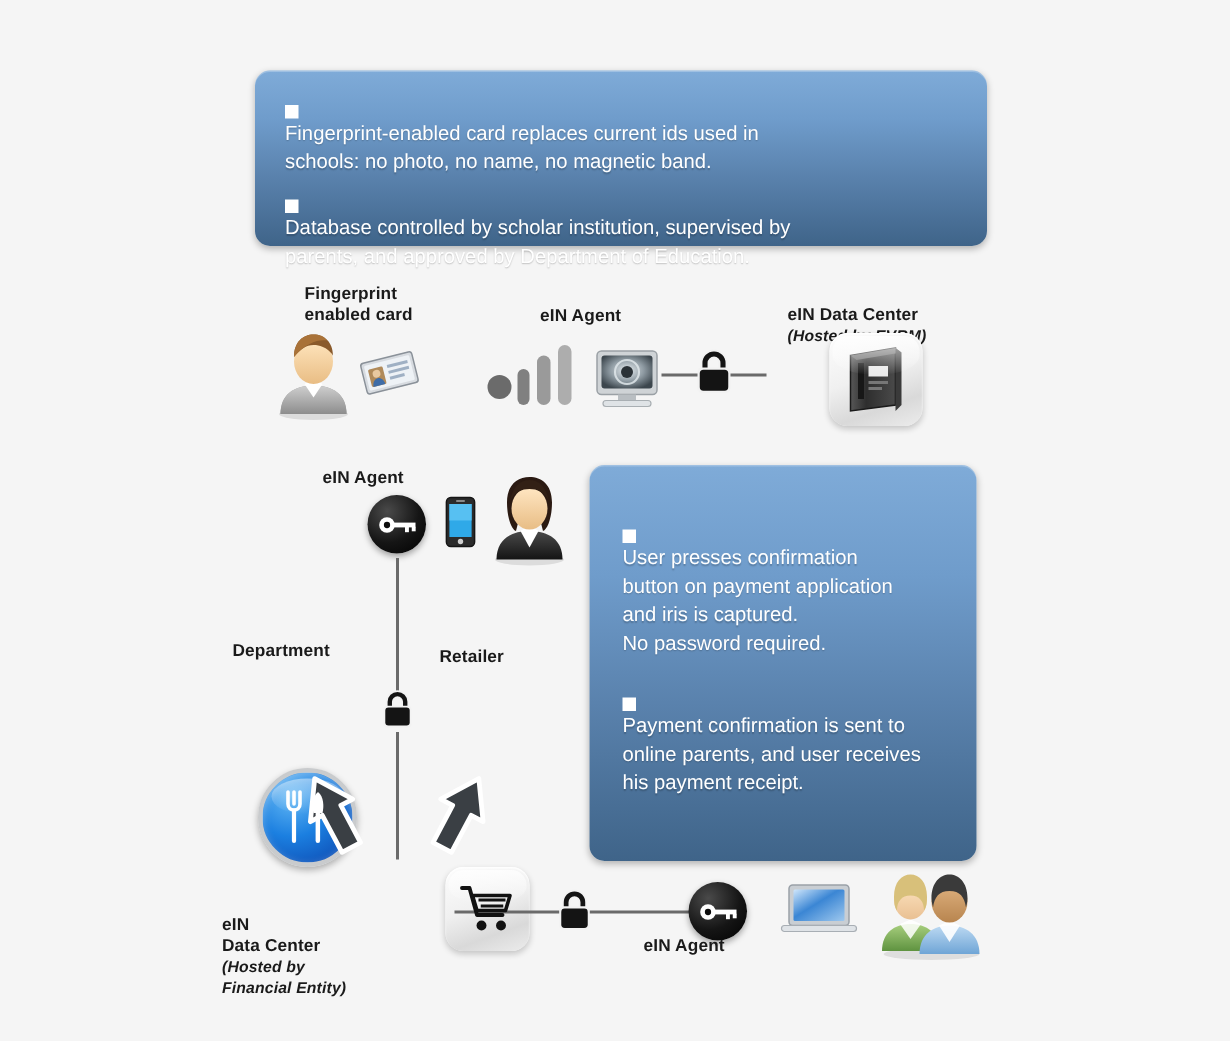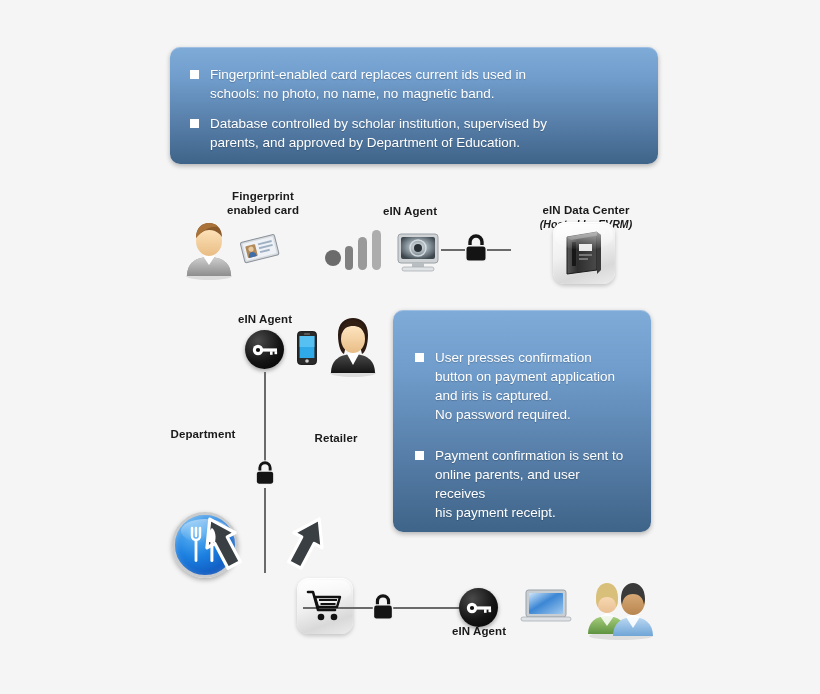--- a/index.html
+++ b/index.html
@@ -16,45 +16,45 @@
   .callout{
     position:absolute;
     border-radius:10px;
     background:linear-gradient(180deg,#7fabd8 0%, #6f9ccb 28%, #5a82ad 60%, #3f6489 100%);
     box-shadow:0 2px 5px rgba(0,0,0,.28), inset 0 1px 0 rgba(255,255,255,.25);
     box-sizing:border-box;
   }
   .callout .bullet-row{
     display:flex;
     align-items:flex-start;
+    flex-direction:column;
   }
   .sq{
     width:9px;height:9px;background:#ffffff;
     flex:0 0 9px;margin-top:5px;margin-right:11px;
   }
   .callout .txt{
     color:#ffffff;
     font-size:13.5px;
     line-height:19px;
     text-shadow:0 1px 1px rgba(0,0,0,.22);
     white-space:pre-line;
   }
   #callout-top{left:170px;top:47px;width:488px;height:117px;padding:18px 22px 0 20px;}
   #callout-top .bullet-row{margin-bottom:11px;}
-  #callout-right{left:393px;top:310px;width:258px;height:222px;padding:38px 20px 15px 22px;}
+  #callout-right{left:393px;top:310px;width:258px;height:264px;padding:38px 20px 15px 22px;}
   #callout-right .bullet-row{margin-bottom:22px;}
 
   
   .lbl{
     position:absolute;
     color:#1a1a1a;
     font-weight:bold;
     font-size:11.5px;
     line-height:14px;
-    text-align:center;
     white-space:pre-line;
     letter-spacing:.1px;
   }
   .lbl .sub{
     display:block;
     font-style:italic;
     font-size:10.5px;
     font-weight:bold;
   }
 
@@ -306,20 +306,26 @@
     <g transform="rotate(-28 22 28)">
       <path d="M22 2 L38 26 L29 26 L29 54 L15 54 L15 26 L6 26 Z" fill="#3a3f44" stroke="#ffffff" stroke-width="3.2" stroke-linejoin="round"></path>
     </g>
   </svg>
   <svg class="node" width="44" height="56" viewBox="0 0 44 56" style="left:285px;top:514px;">
     <g transform="rotate(28 22 28)">
       <path d="M22 2 L38 26 L29 26 L29 54 L15 54 L15 26 L6 26 Z" fill="#3a3f44" stroke="#ffffff" stroke-width="3.2" stroke-linejoin="round"></path>
     </g>
   </svg>
 
+  <div class="lbl" style="left:148px;top:596px;width:100px;">
+    <span style="white-space:pre-line;">eIN
+Data Center</span>
+    <span class="sub">(Hosted by
+Financial Entity)</span>
+  </div>
 
   <div class="line" style="left:303px;top:607px;width:160px;height:1.6px;"></div>
   <svg class="node" width="26" height="30" viewBox="0 0 28 32" style="left:370px;top:592px;">
     <path d="M8 14V10a6 6 0 0 1 12 0v4" fill="none" stroke="#f2f2f2" stroke-width="6"></path>
     <path d="M8 14V10a6 6 0 0 1 12 0v4" fill="none" stroke="#141414" stroke-width="3.4"></path>
     <rect x="3" y="13" width="22" height="17" rx="3" fill="#f2f2f2"></rect>
     <rect x="4.5" y="14.5" width="19" height="14" rx="2.5" fill="#141414"></rect>
   </svg>
 
   <div class="node keycircle" style="left:459px;top:588px;width:39px;height:39px;">

